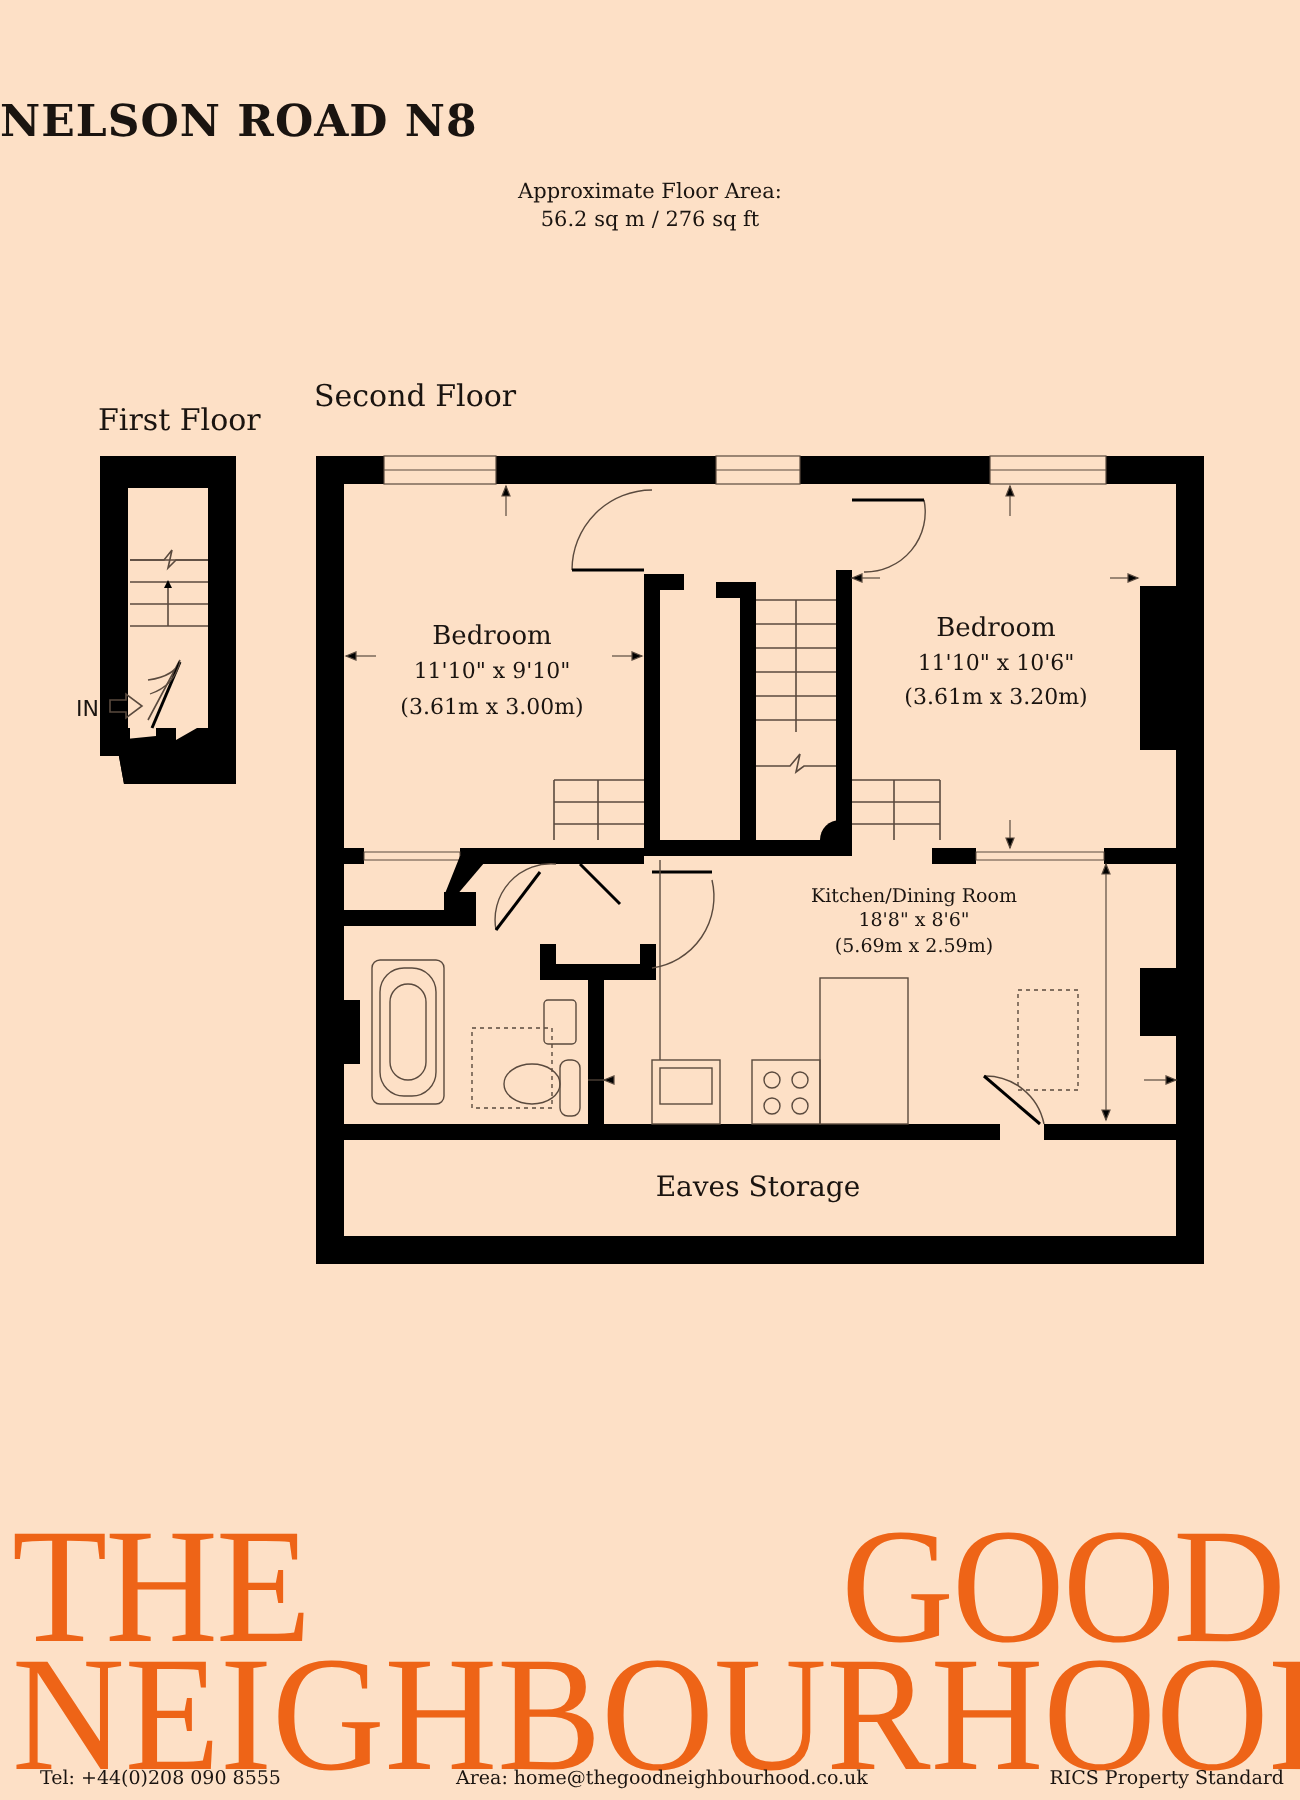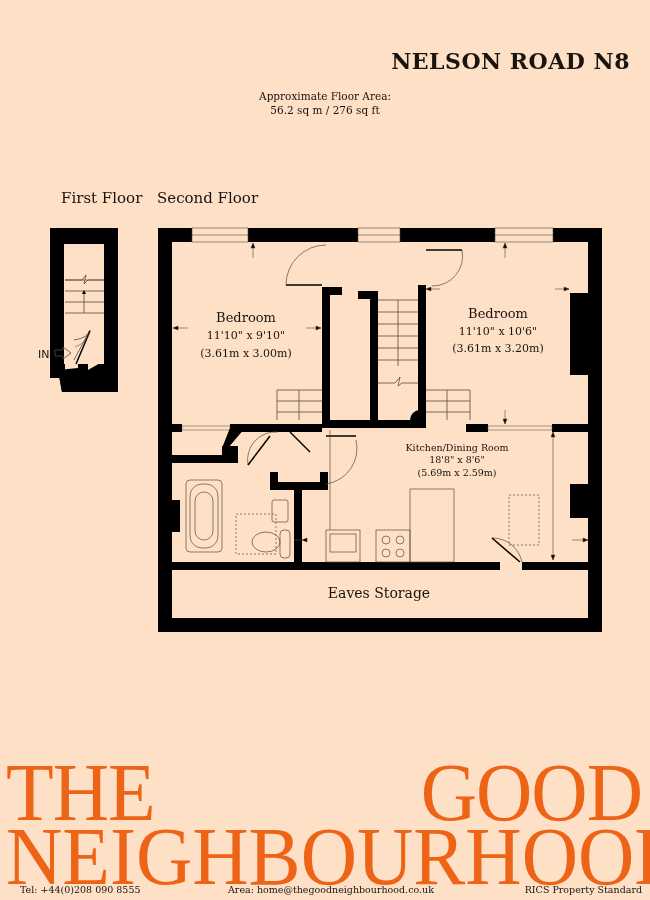--- a/index.html
+++ b/index.html
@@ -5,21 +5,21 @@
   html, body { margin: 0; padding: 0; }
   body {
     width: 650px; height: 900px; overflow: hidden;
     background: #fde0c6;
     font-family: "DejaVu Serif", "Liberation Serif", serif;
     color: #1a1410;
     position: relative;
   }
   .title {
     position: absolute; left: 0; width: 630px; top: 48px;
-    text-align: right; font-size: 22px; font-weight: bold; letter-spacing: 0.5px;
+    text-align: left; font-size: 22px; font-weight: bold; letter-spacing: 0.5px;
     font-family: "DejaVu Serif", serif;
   }
   .area-label, .area-value {
     position: absolute; left: 0; width: 650px; text-align: center;
     font-size: 10.5px; font-family: "DejaVu Serif", serif;
   }
   .area-label { top: 90px; }
   .area-value { top: 104px; }
   .floor-label {
     position: absolute; top: 189px; font-size: 15px;
@@ -46,21 +46,21 @@
     font-family: "DejaVu Serif", serif; fill: #1a1410;
   }
 </style>
 </head>
 <body>
 
 <div class="title">NELSON ROAD N8</div>
 <div class="area-label">Approximate Floor Area:</div>
 <div class="area-value">56.2 sq m / 276 sq ft</div>
 
-<div class="floor-label" style="left:61px;">First Floor</div>
+<div class="floor-label" style="left:49px;margin-top:12px;">First Floor</div>
 <div class="floor-label" style="left:157px;text-align:right;">Second Floor</div>
 
 <svg class="plan" width="650" height="900" viewBox="0 0 650 900">
   <g>
 
     <path d="M50 228 H118 V392 H62 L58 370 L78 368 V245 H88 V370 L102 362 V245 H100 V245 H64 V375 L50 374 Z" fill="#000"></path>
     <rect x="50" y="228" width="68" height="16" fill="#000"></rect>
     <rect x="50" y="228" width="15" height="150" fill="#000"></rect>
     <rect x="104" y="228" width="14" height="164" fill="#000"></rect>
     <path d="M58 370 L64 376 L64 378 L80 374 L104 366 V392 H62 Z" fill="#000"></path>

